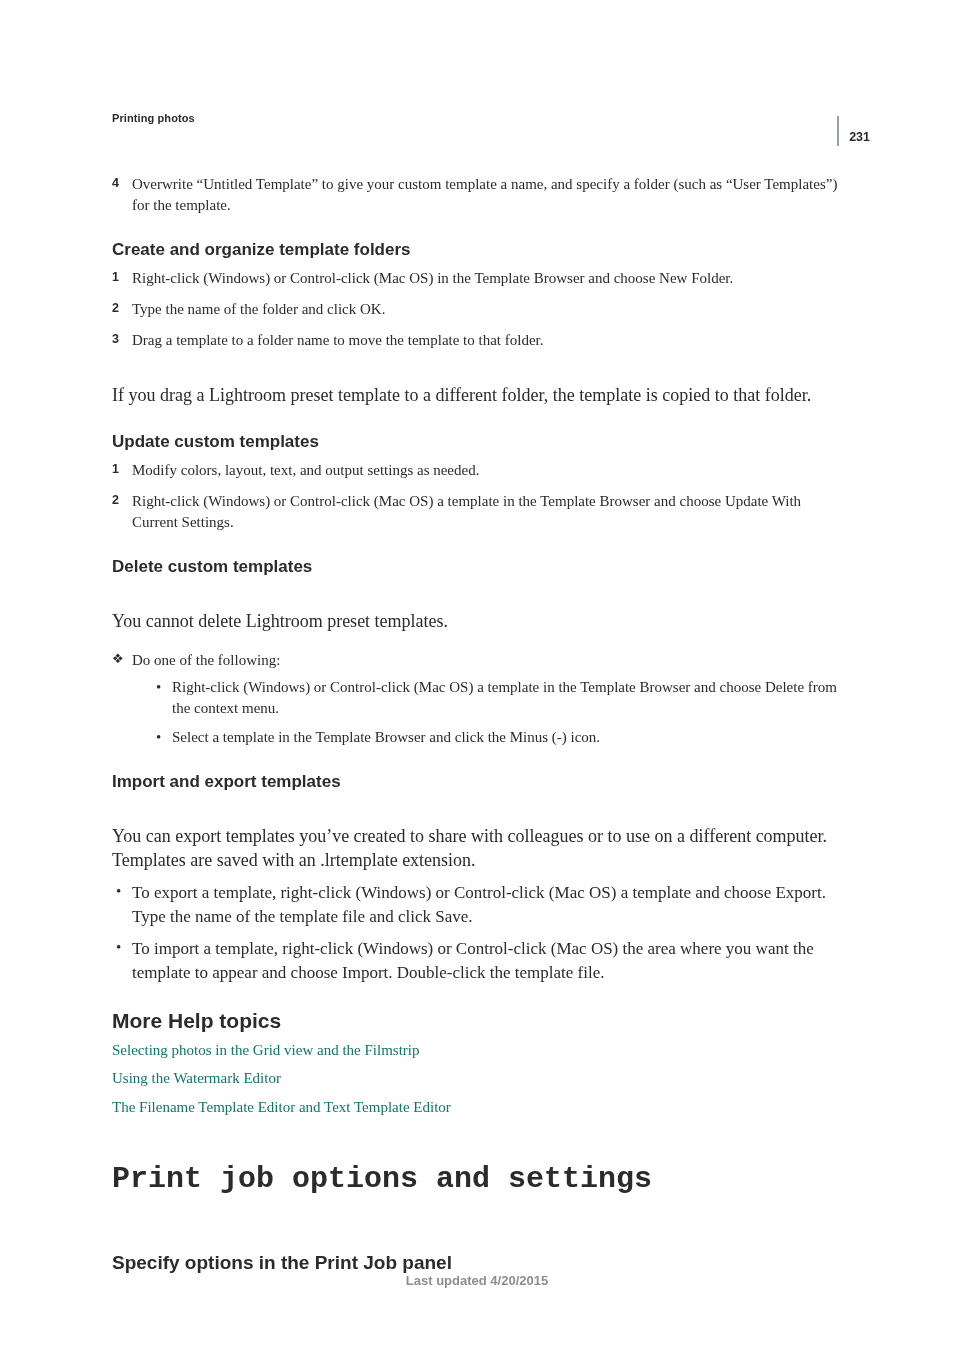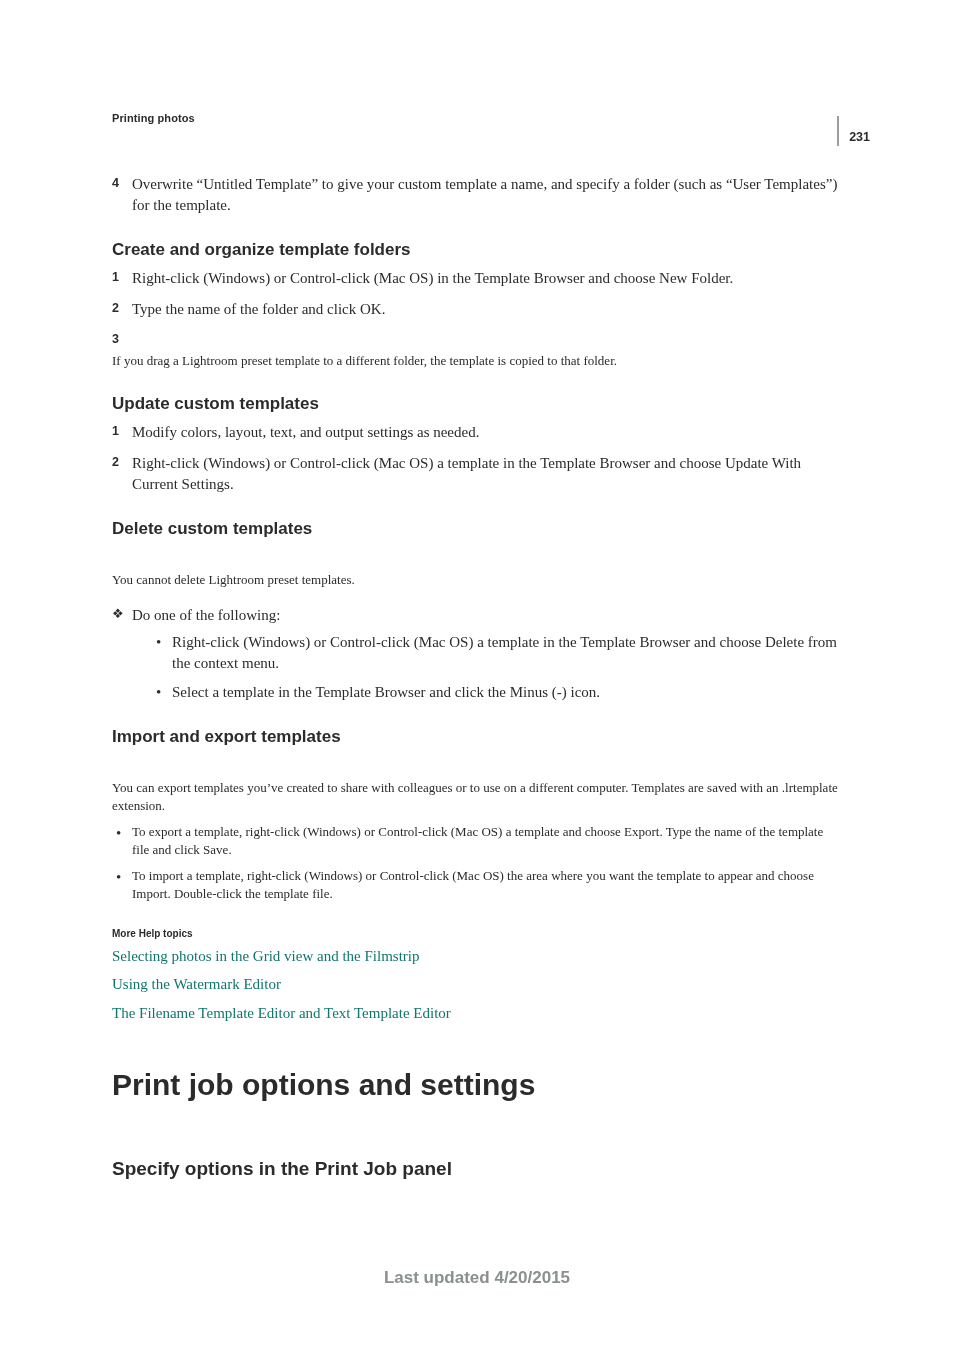--- a/index.html
+++ b/index.html
@@ -43,43 +43,43 @@
   .section-h3 {
     font-family: "Myriad Pro", "Segoe UI", Arial, sans-serif;
     font-size: 17px;
     font-weight: 700;
     color: #2b2b2b;
     margin-top: 24px;
     margin-bottom: 8px;
   }
   .section-h4 {
     font-family: "Myriad Pro", "Segoe UI", Arial, sans-serif;
-    font-size: 10px;
+    font-size: 21px;
     font-weight: 700;
     color: #2b2b2b;
     margin-top: 24px;
     margin-bottom: 6px;
   }
   .chapter-h2 {
-    font-family: Liberation Sans, sans-serif;
+    font-family: Liberation Mono, monospace;
     font-size: 30px;
     font-weight: 700;
     color: #2b2b2b;
     margin-top: 44px;
     margin-bottom: 56px;
   }
   .subsection-h3 {
     font-family: "Myriad Pro", "Segoe UI", Arial, sans-serif;
     font-size: 19px;
     font-weight: 700;
     color: #2b2b2b;
     margin-top: 10px;
   }
   .body-p {
-    font-size: 13px;
+    font-size: 18px;
     line-height: 1.38;
     margin-bottom: 8px;
     margin-top: 32px;
   }
   ol.steps {
     list-style: none;
     counter-reset: none;
   }
   ol.steps > li {
     position: relative;
@@ -133,21 +133,21 @@
     top: 0;
     font-size: 15px;
   }
   .plain-bullets {
     list-style: none;
     margin-top: 6px;
   }
   .plain-bullets > li {
     position: relative;
     padding-left: 20px;
-    font-size: 13px;
+    font-size: 17px;
     line-height: 1.4;
     margin-bottom: 8px;
   }
   .plain-bullets > li::before {
     content: "•";
     position: absolute;
     left: 4px;
     top: 0;
     font-size: 15px;
   }
@@ -159,21 +159,21 @@
     display: block;
     cursor: pointer;
   }
   .footer {
     position: absolute;
     left: 0;
     right: 0;
     bottom: 62px;
     text-align: center;
     font-family: "Myriad Pro", "Segoe UI", Arial, sans-serif;
-    font-size: 17px;
+    font-size: 13px;
     font-weight: 700;
     color: #8a8f8f;
   }
 </style>
 </head>
 <body>
 
 <div class="page">
 
   <div class="page-number-wrap">
@@ -194,20 +194,21 @@
     <li>
       <span class="num">1</span>
       <span>Right-click (Windows) or Control-click (Mac OS) in the Template Browser and choose New Folder.</span>
     </li>
     <li>
       <span class="num">2</span>
       <span>Type the name of the folder and click OK.</span>
     </li>
     <li>
       <span class="num">3</span>
+      <span>Drag a template to a folder name to move the template to that folder.</span>
     </li>
   </ol>
   <p class="body-p">If you drag a Lightroom preset template to a different folder, the template is copied to that folder.</p>
 
   <h3 class="section-h3">Update custom templates</h3>
   <ol class="steps">
     <li>
       <span class="num">1</span>
       <span>Modify colors, layout, text, and output settings as needed.</span>
     </li>

